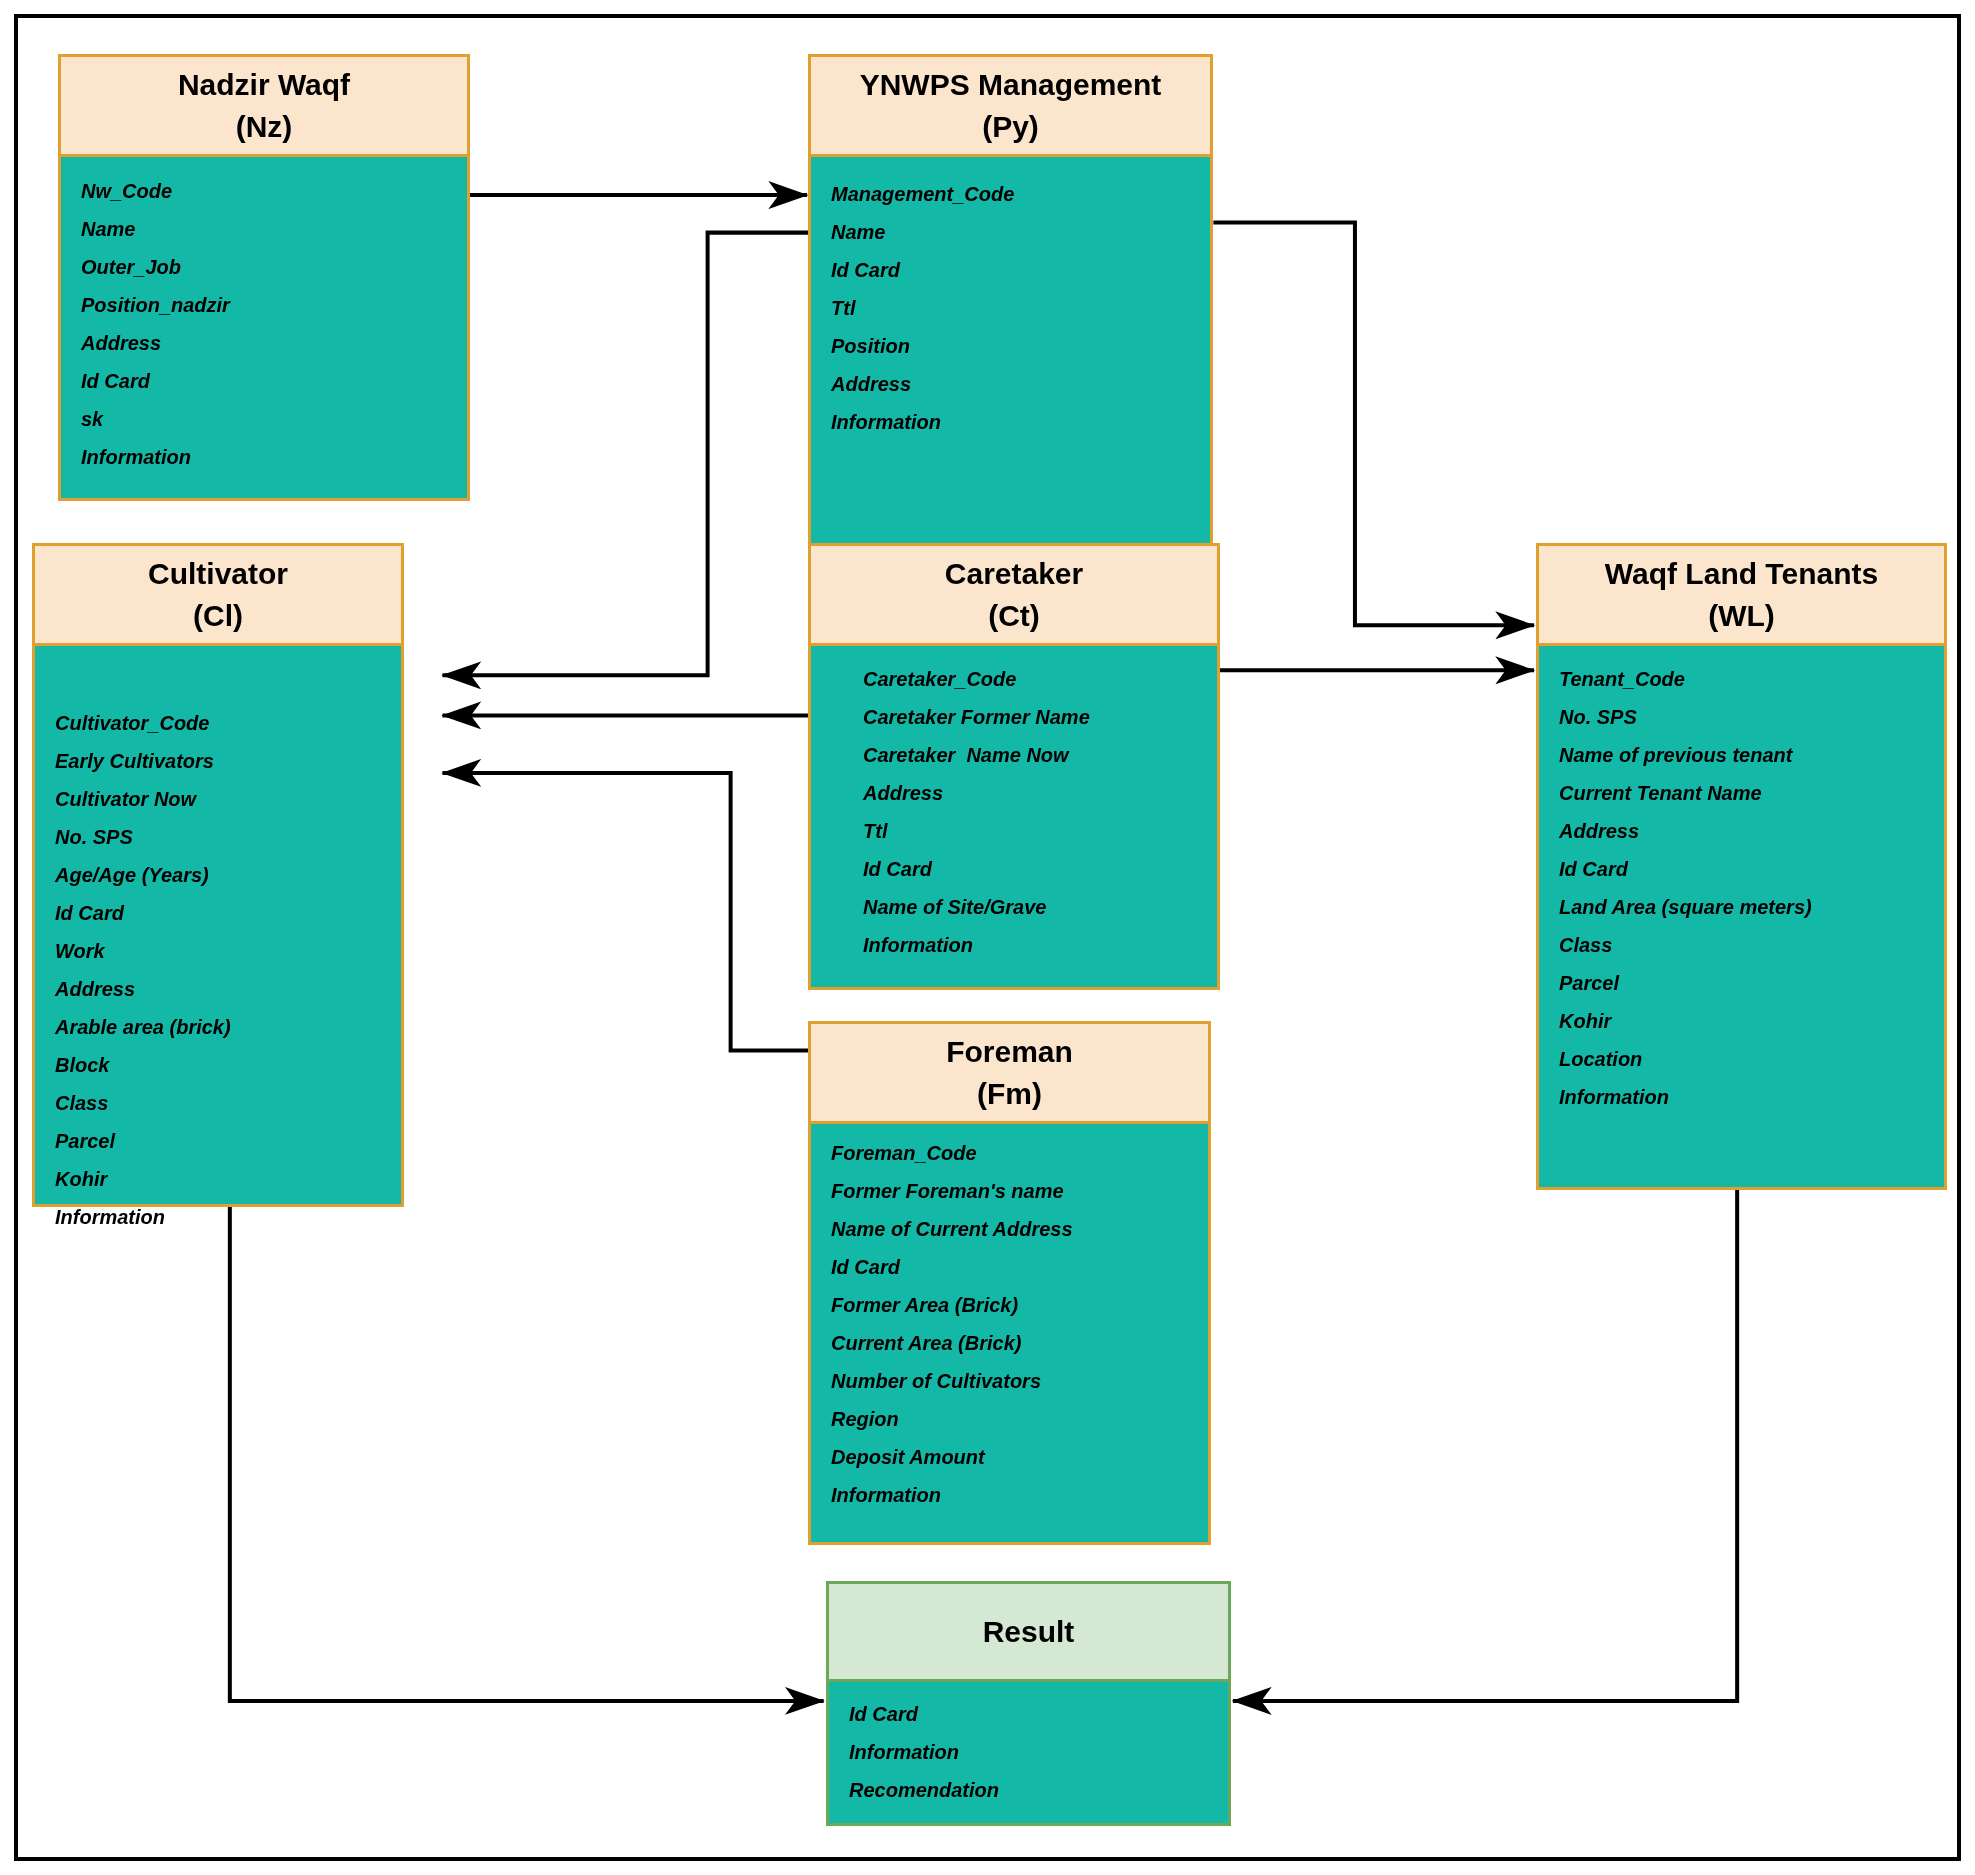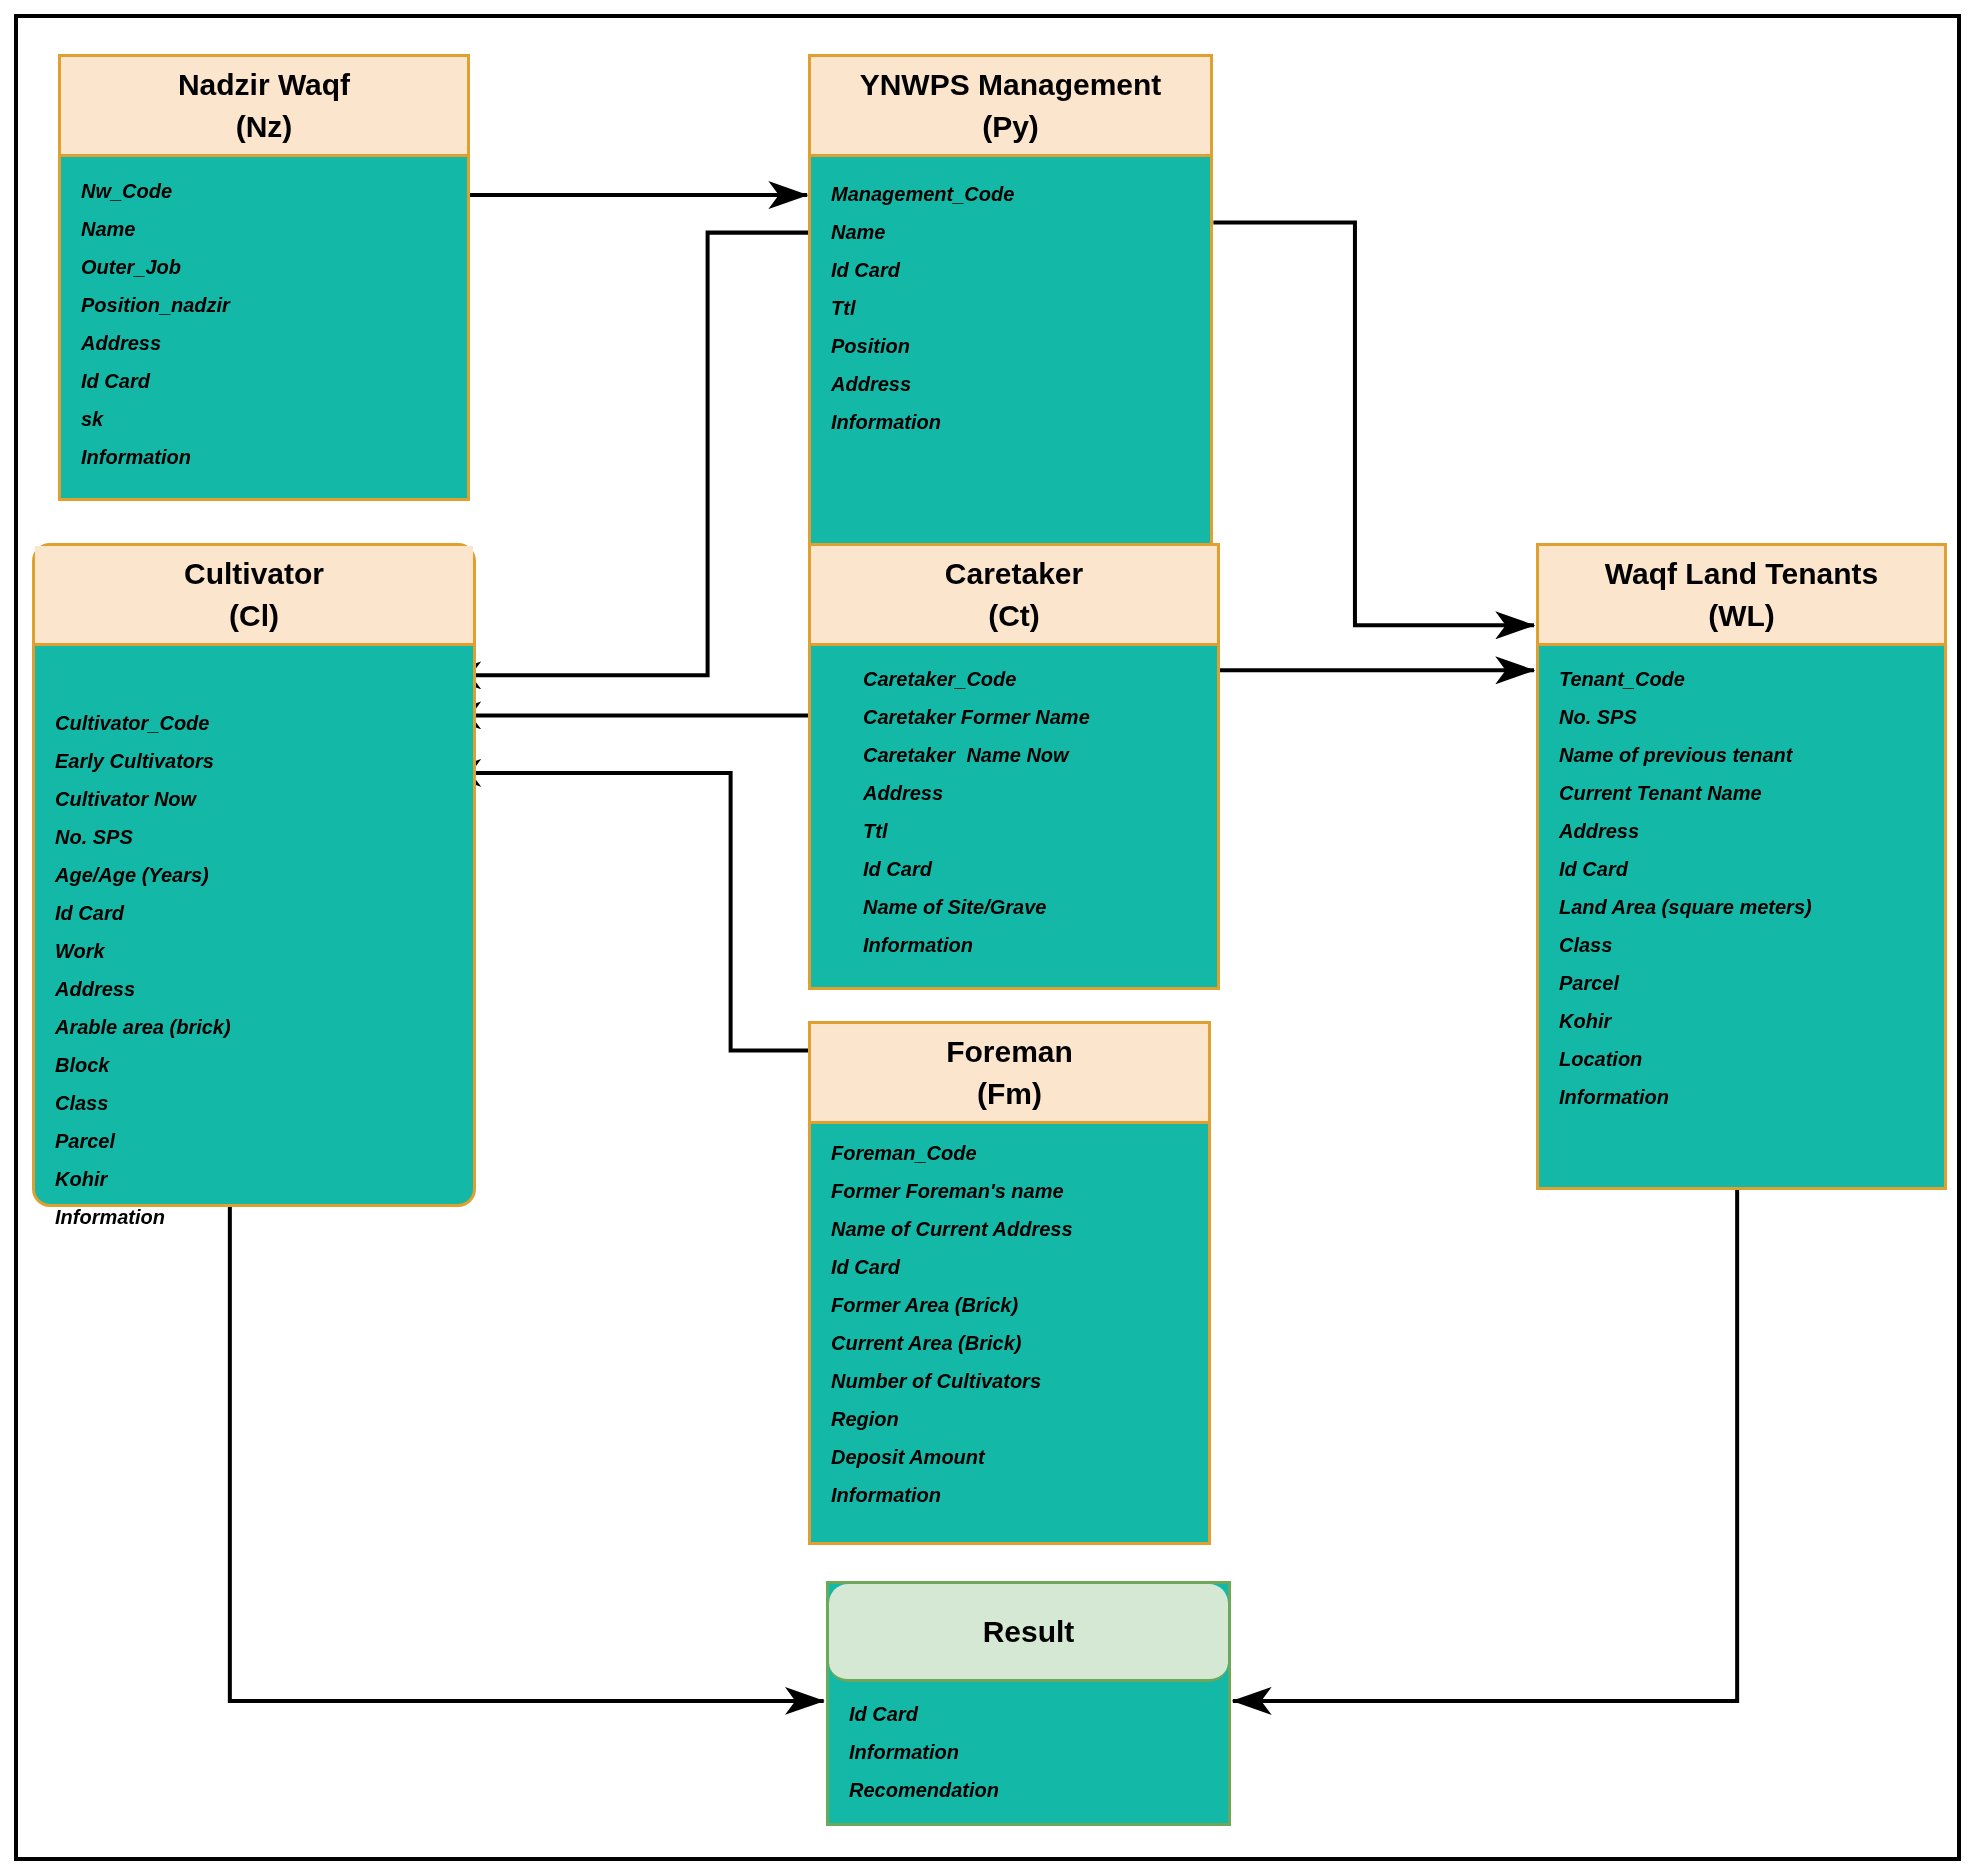--- a/index.html
+++ b/index.html
@@ -42,38 +42,37 @@
     align-items: center;
     justify-content: center;
     text-align: center;
     font-size: 30px;
     line-height: 42px;
     flex: 0 0 auto;
   }
   .entity.green .entity-header {
     border-bottom: 3.5px solid var(--result-border, #6CA85A);
     background: var(--result-header-fill, #D5E8D4);
-    border-radius: 19px;
   }
   .entity-body {
     box-sizing: border-box;
     padding-left: 20px;
     padding-right: 30px;
     font-size: 20px;
     line-height: 38px;
     flex: 1 1 auto;
     font-style: italic;
   }
   .field-row {
     white-space: pre-wrap;
   }
   
   #box-nz     { left: 58px;  top: 54px;  width: 412px; height: 447px;  }
   #box-py     { left: 808px; top: 54px;  width: 405px; height: 506px;  }
-  #box-cl     { left: 32px;   top: 543px; width: 444px; height: 664px; border-radius: 18px; }
+  #box-cl     { left: 32px;   top: 543px; width: 372px; height: 664px; }
   #box-ct     { left: 808px; top: 543px; width: 412px; height: 447px;  }
   #box-wl     { left: 1536px; top: 543px; width: 411px; height: 647px; }
   #box-fm     { left: 808px; top: 1021px; width: 403px; height: 524px; }
   #box-result { left: 826px; top: 1581px; width: 405px; height: 245px;  }
 
   #box-nz .entity-header, #box-py .entity-header { height: 100px; }
   #box-cl .entity-header, #box-ct .entity-header,
   #box-wl .entity-header, #box-fm .entity-header { height: 100px; }
   #box-result .entity-header { height: 98px; }
 

